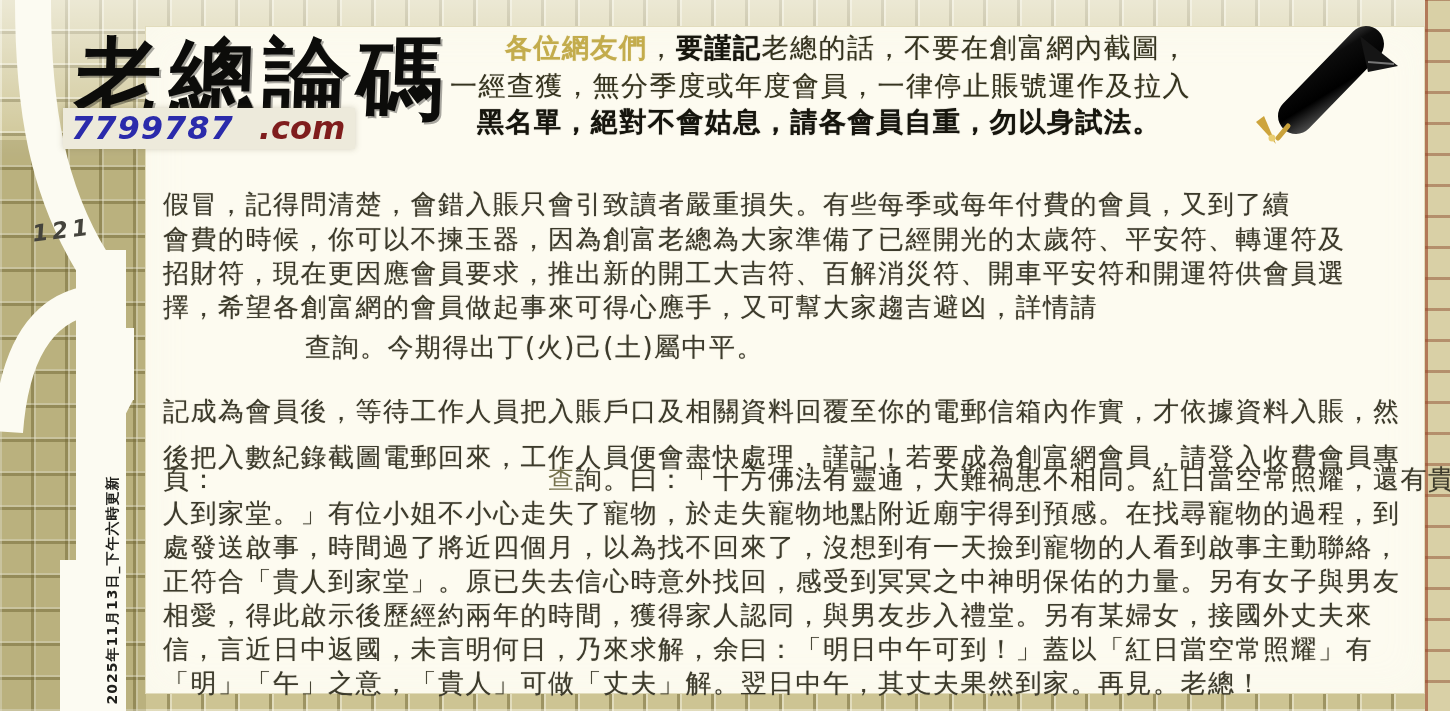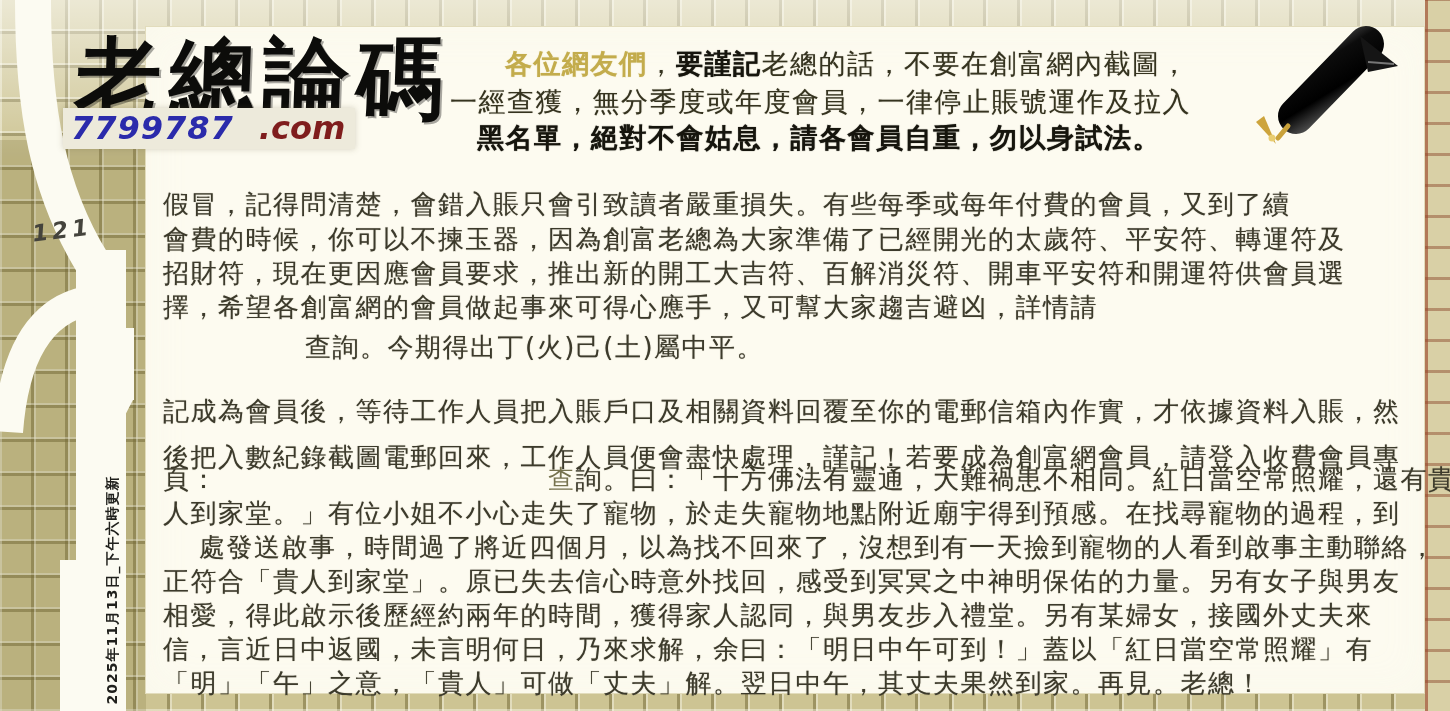--- a/index.html
+++ b/index.html
@@ -35,21 +35,21 @@
   .page-title { position:absolute; left:75px; top:22px; font-size:86px; font-weight:900;
     font-family:"DejaVu Serif","Liberation Serif",serif; color:#0c0c0a; letter-spacing:8px;
     white-space:nowrap; transform:skewX(-2deg) scaleY(1.04); text-shadow:2px 2px 0 rgba(10,10,8,.35); }
   .site-url { position:absolute; left:63px; top:108px; background:#edeadb; padding:1px 10px 2px 8px;
     font-size:32px; font-weight:bold; font-style:italic; white-space:nowrap;
     box-shadow:0 0 6px rgba(90,85,50,.25); cursor:pointer; }
   .url-num { color:#2b2bab; letter-spacing:1px;text-align:center; }
   .url-com { color:#7f1d1d; margin-left:25px; }
   .ln { position:absolute; font-size:26px; letter-spacing:1.5px; color:#3c3a2b;
     white-space:nowrap; text-shadow:0 0 1px rgba(60,56,36,.45); }
-  .notice { font-size:27px; color:#35331f;margin-top:16px; }
+  .notice { font-size:27px; color:#35331f; }
   .b  { font-weight:bold; color:#16150d; text-shadow:0 0 1px rgba(15,14,8,.8); }
   .lt { color:#76724e; text-shadow:none; }
   .fy { color:#c3ac4c; font-weight:bold; text-shadow:0 0 1px rgba(195,172,76,.6); }
   .gap1 { display:inline-block; width:268px; }
   .gap2 { display:inline-block; width:330px; }
   .pen { position:absolute; left:1248px; top:14px; }
 </style>
 </head>
 <body>
 
@@ -89,21 +89,21 @@
   <div class="ln" style="left:163px; top:256px;">招財符，現在更因應會員要求，推出新的開工大吉符、百解消災符、開車平安符和開運符供會員選</div>
   <div class="ln" style="left:163px; top:290px;">擇，希望各創富網的會員做起事來可得心應手，又可幫大家趨吉避凶，詳情請</div>
   <div class="ln" style="left:305px; top:330px;text-align:center;">查詢。今期得出丁(火)己(土)屬中平。</div>
 
   <div class="ln" style="left:163px; top:394px;">記成為會員後，等待工作人員把入賬戶口及相關資料回覆至你的電郵信箱內作實，才依據資料入賬，然</div>
   <div class="ln" style="left:163px; top:440px;">後把入數紀錄截圖電郵回來，工作人員便會盡快處理，謹記！若要成為創富網會員，請登入收費會員專</div>
   <div class="ln" style="left:163px; top:462px;">
     <span>頁：</span><span class="gap2"></span><span class="lt">查</span><span>詢。曰：「十方佛法有靈通，大難禍患不相同。紅日當空常照耀，還有貴</span>
   </div>
   <div class="ln" style="left:163px; top:496px;">人到家堂。」有位小姐不小心走失了寵物，於走失寵物地點附近廟宇得到預感。在找尋寵物的過程，到</div>
-  <div class="ln" style="left:163px; top:530px;margin-left:36px;">處發送啟事，時間過了將近四個月，以為找不回來了，沒想到有一天撿到寵物的人看到啟事主動聯絡，</div>
+  <div class="ln" style="left:163px; top:530px;">處發送啟事，時間過了將近四個月，以為找不回來了，沒想到有一天撿到寵物的人看到啟事主動聯絡，</div>
   <div class="ln" style="left:163px; top:564px;">正符合「貴人到家堂」。原已失去信心時意外找回，感受到冥冥之中神明保佑的力量。另有女子與男友</div>
   <div class="ln" style="left:163px; top:598px;">相愛，得此啟示後歷經約兩年的時間，獲得家人認同，與男友步入禮堂。另有某婦女，接國外丈夫來</div>
   <div class="ln" style="left:163px; top:632px;font-family:Liberation Mono, monospace;">信，言近日中返國，未言明何日，乃來求解，余曰：「明日中午可到！」蓋以「紅日當空常照耀」有</div>
   <div class="ln" style="left:163px; top:666px;">「明」「午」之意，「貴人」可做「丈夫」解。翌日中午，其丈夫果然到家。再見。老總！</div>
 
   <svg class="pen" width="175" height="150">
     <defs>
       <linearGradient id="pg" x1="0" y1="0" x2="0.6" y2="1">
         <stop offset="0" stop-color="#6a6a6a"></stop>
         <stop offset="0.35" stop-color="#0c0c0c"></stop>

